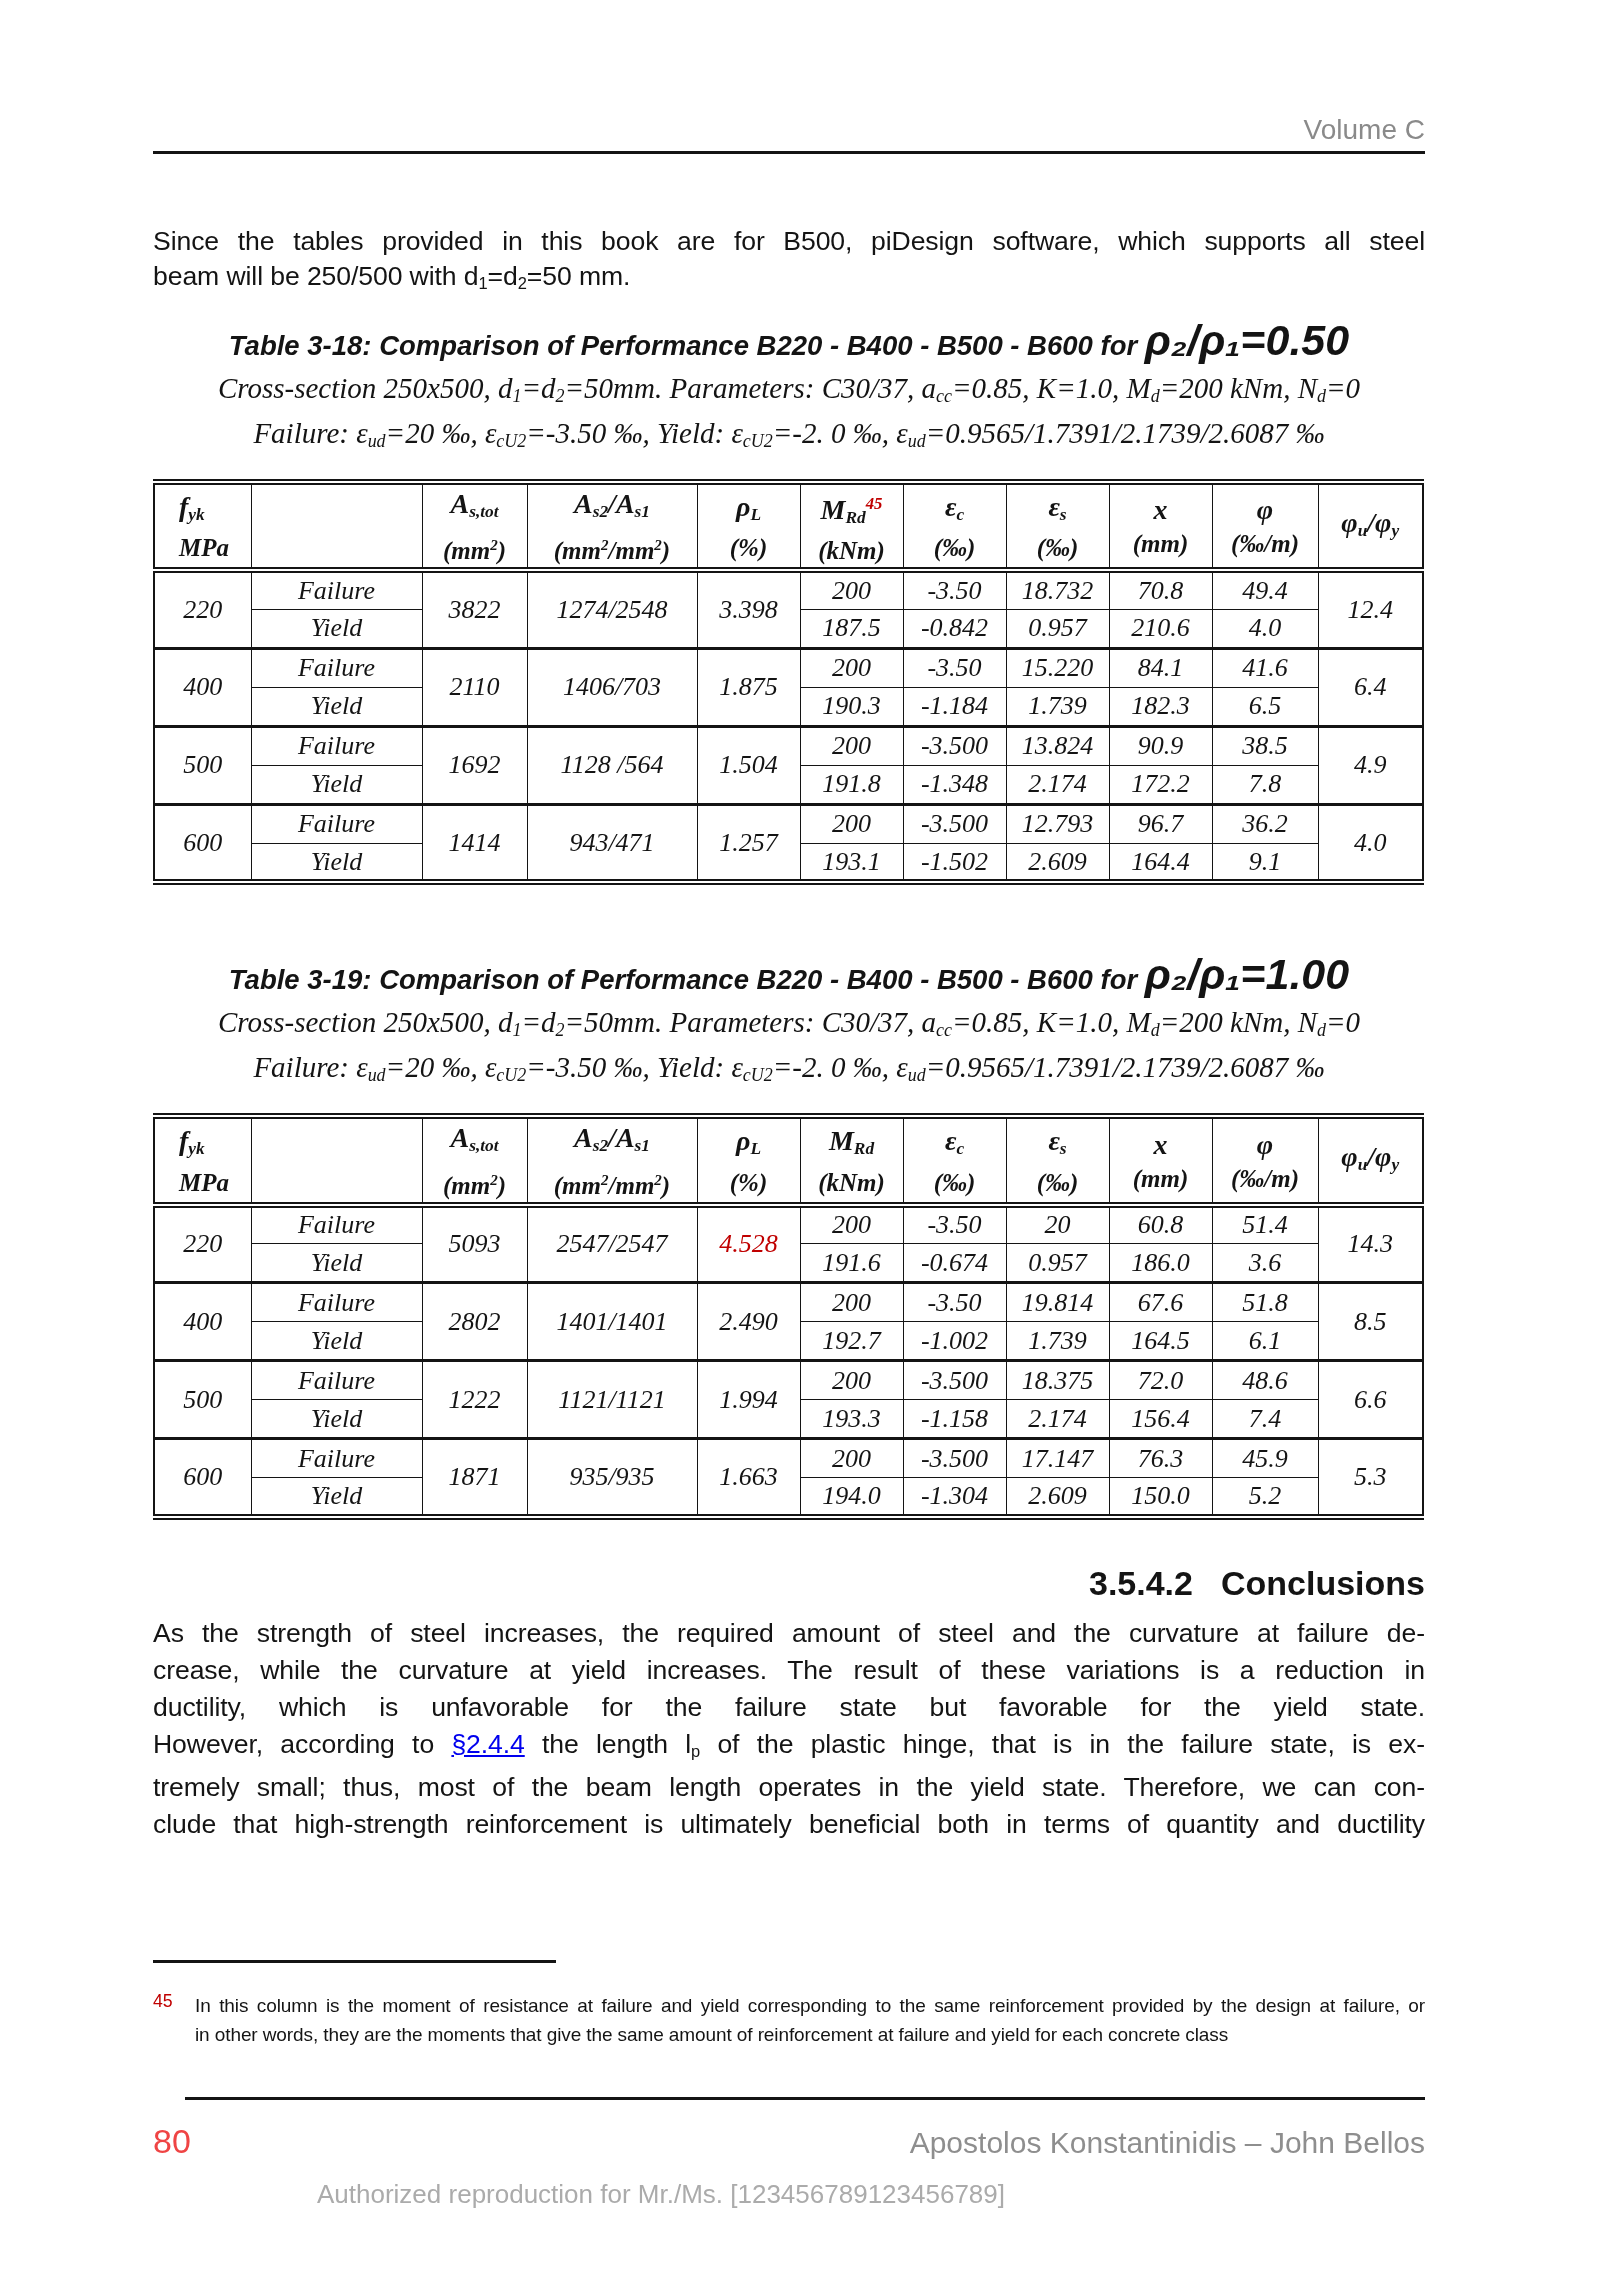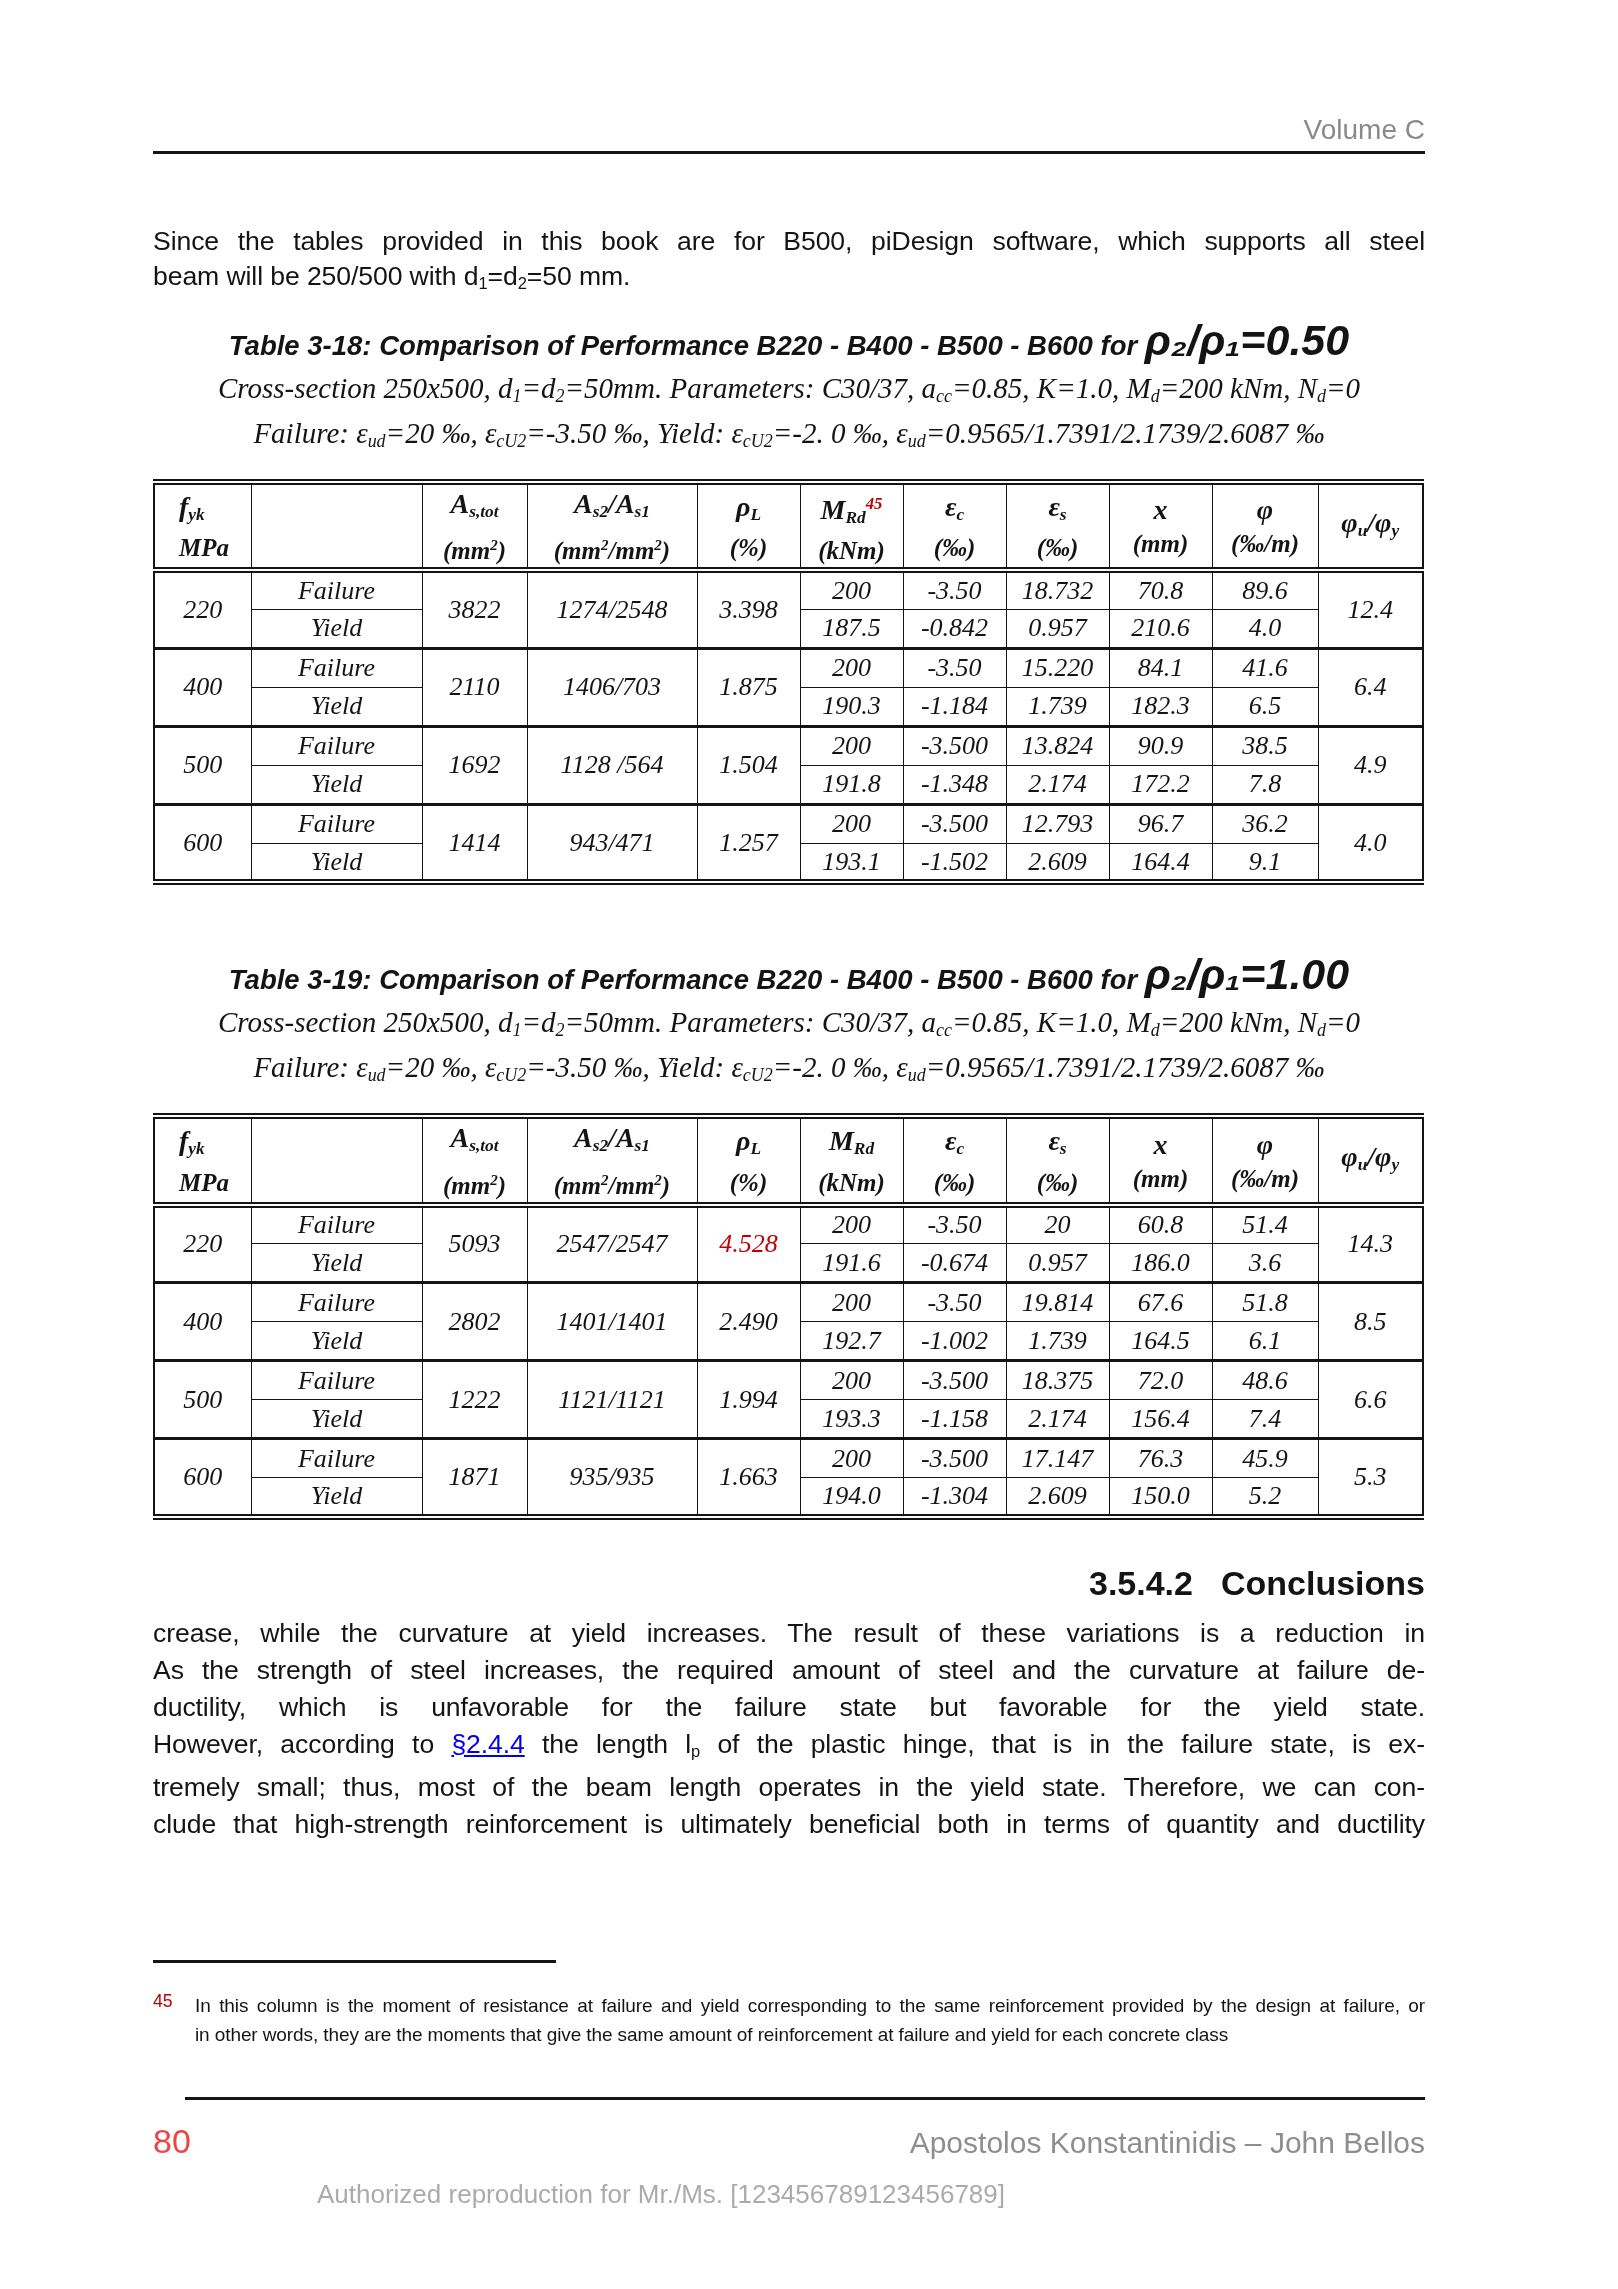--- a/index.html
+++ b/index.html
@@ -150,21 +150,21 @@
           <tr class="gs">
             <td rowspan="2">220</td>
             <td>Failure</td>
             <td rowspan="2">3822</td>
             <td rowspan="2">1274/2548</td>
             <td rowspan="2">3.398</td>
             <td>200</td>
             <td>-3.50</td>
             <td>18.732</td>
             <td>70.8</td>
-            <td>89.6</td>
+            <td>49.4</td>
             <td rowspan="2">12.4</td>
           </tr>
           <tr>
             <td>Yield</td>
             <td>187.5</td>
             <td>-0.842</td>
             <td>0.957</td>
             <td>210.6</td>
             <td>4.0</td>
           </tr>
@@ -384,22 +384,22 @@
           </tr>
         </tbody>
       </table>
   </section>
 
   <div class="h-block">
     <span class="h-num">3.5.4.2</span><span>Conclusions</span>
   </div>
 
   <div class="para">
+    <div class="bodyline just"><span>As the strength of steel increases, the required amount of steel and the curvature at failure de-</span></div>
     <div class="bodyline just"><span>crease, while the curvature at yield increases. The result of these variations is a reduction in</span></div>
-    <div class="bodyline just"><span>As the strength of steel increases, the required amount of steel and the curvature at failure de-</span></div>
     <div class="bodyline just"><span>ductility, which is unfavorable for the failure state but favorable for the yield state.</span></div>
     <div class="bodyline just"><span>However, according to </span><span class="link">§2.4.4</span><span> the length l</span><span class="sub">p</span><span> of the plastic hinge, that is in the failure state, is ex-</span></div>
     <div class="bodyline just"><span>tremely small; thus, most of the beam length operates in the yield state. Therefore, we can con-</span></div>
     <div class="bodyline just"><span>clude that high-strength reinforcement is ultimately beneficial both in terms of quantity and ductility</span></div>
   </div>
 
   <div class="fn-rule"></div>
 
   <div class="footnote">
     <div class="fn-marker">45</div>

